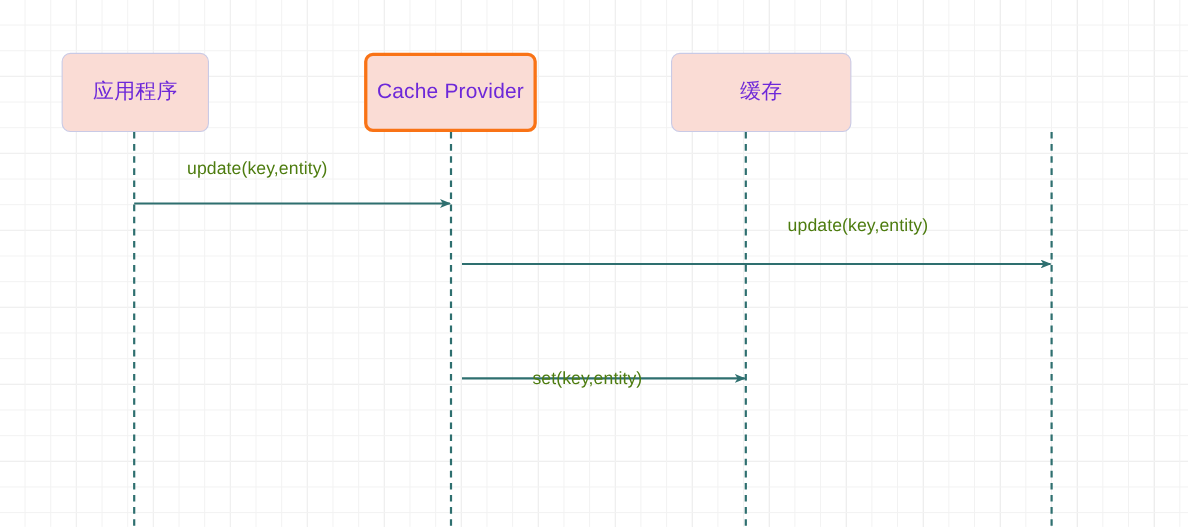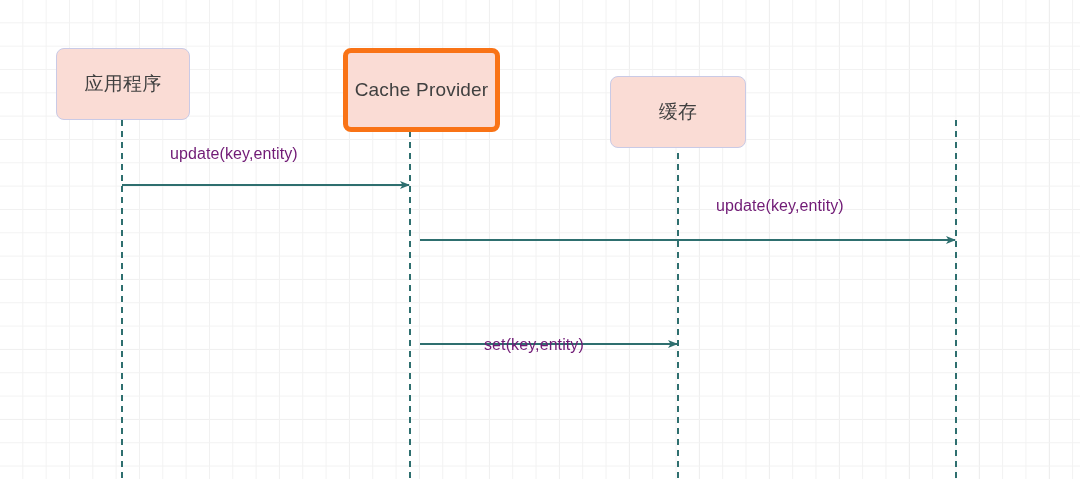--- a/index.html
+++ b/index.html
@@ -47,30 +47,30 @@
     box-sizing: border-box;
     border-radius: 8px;
     display: flex;
     align-items: center;
     justify-content: center;
     text-align: center;
   }
   .participant-label {
     font-size: 19px;
     line-height: 1.2;
-    color: #404040;
+    color: #6d28d9;
     white-space: nowrap;
     letter-spacing: 0.2px;
     text-align: right;
   }
   
   .msg-label {
     position: absolute;
     font-size: 16px;
-    color: #701a75;
+    color: #4d7c0f;
     white-space: nowrap;
     letter-spacing: 0.1px;
   }
 </style>
 </head>
 <body>
 
 <div id="canvas">
 
   <div class="grid-layer"></div>
@@ -93,25 +93,25 @@
       <line x1="122" y1="185" x2="409" y2="185" stroke="#2e6f6f" stroke-width="2" marker-end="url(#arrowhead)"></line>
       <line x1="420" y1="240" x2="955" y2="240" stroke="#2e6f6f" stroke-width="2" marker-end="url(#arrowhead)"></line>
       <line x1="420" y1="344" x2="677" y2="344" stroke="#2e6f6f" stroke-width="2" marker-end="url(#arrowhead)"></line>
     </g>
   </svg>
 
   <div class="participant" style="left:56px; top:48px; width:134px; height:72px; background:#fadcd5; border:1px solid #c9cae6;">
     <span class="participant-label">应用程序</span>
   </div>
 
-  <div class="participant" style="left:331px; top:48px; width:157px; height:84px; background:#fadcd5; border:5px solid #f97316;margin-left:12px;">
+  <div class="participant" style="left:331px; top:48px; width:157px; height:72px; background:#fadcd5; border:3px solid #f97316;">
     <span class="participant-label">Cache Provider</span>
   </div>
 
-  <div class="participant" style="left:610px; top:48px; width:136px; height:72px; background:#fadcd5; border:1px solid #c9cae6;margin-top:28px;">
+  <div class="participant" style="left:610px; top:48px; width:164px; height:72px; background:#fadcd5; border:1px solid #c9cae6;">
     <span class="participant-label">缓存</span>
   </div>
 
 
   <div class="msg-label" style="left:170px; top:145px;">update(key,entity)</div>
 
   <div class="msg-label" style="left:716px; top:197px;">update(key,entity)</div>
 
   <div class="msg-label" style="left:484px; top:300px;margin-top:36px;">set(key,entity)</div>
 

